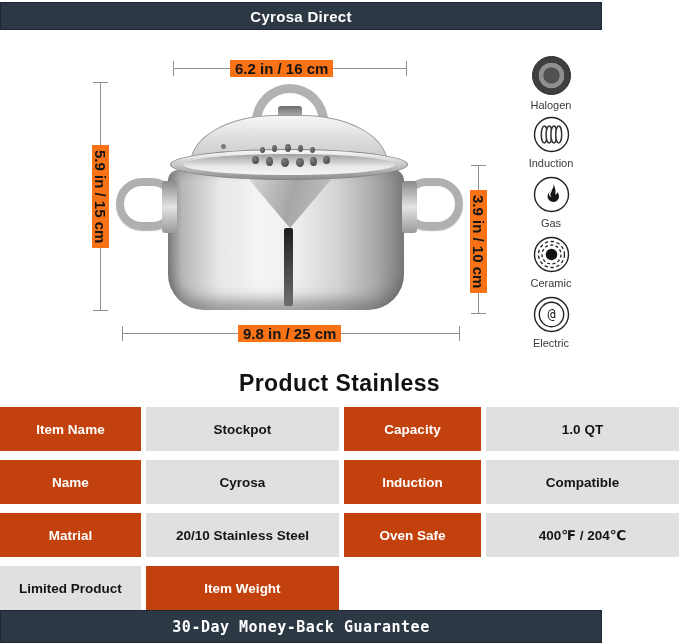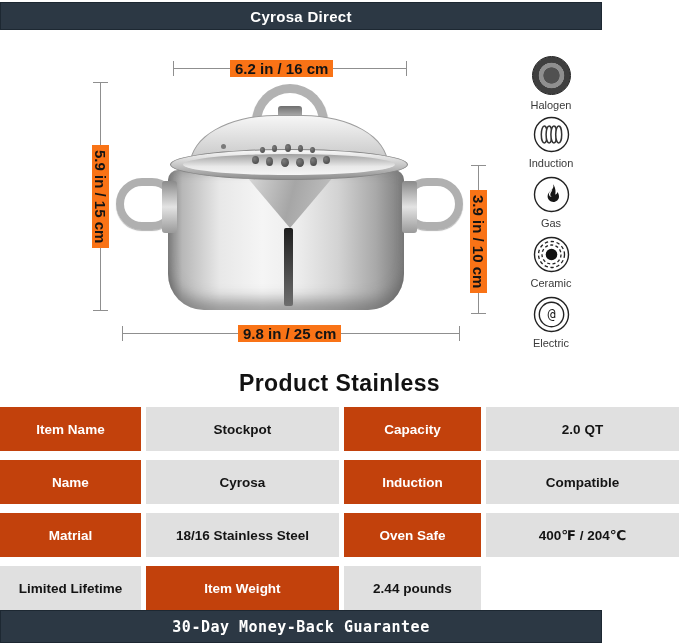--- a/index.html
+++ b/index.html
@@ -191,34 +191,33 @@
     </div>
     <div class="lbl">Electric</div>
   </div>
 
   <div id="param-heading">Product Stainless</div>
 
   <div id="spec-table">
     <div class="cell dark">Item Name</div>
     <div class="cell light">Stockpot</div>
     <div class="cell dark">Capacity</div>
-    <div class="cell light">2.0 QT</div>
+    <div class="cell light">1.0 QT</div>
 
     <div class="cell dark">Name</div>
     <div class="cell light">Cyrosa</div>
     <div class="cell dark">Induction</div>
     <div class="cell light">Compatible</div>
 
     <div class="cell dark">Matrial</div>
-    <div class="cell light">18/16 Stainless Steel</div>
+    <div class="cell light">20/10 Stainless Steel</div>
     <div class="cell dark">Oven Safe</div>
     <div class="cell light">400℉ / 204℃</div>
 
-    <div class="cell light">Limited Lifetime</div>
+    <div class="cell light">Limited Product</div>
     <div class="cell dark">Item Weight</div>
-    <div class="cell light">2.44 pounds</div>
   </div>
 
   <div id="bottombar" class="bar">
     <span>30-Day Money-Back Guarantee</span>
   </div>
 
 </div>
 
 </body></html>

